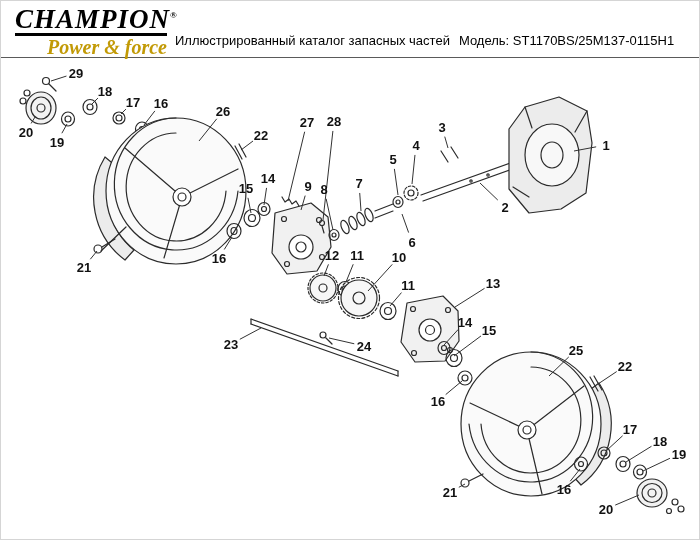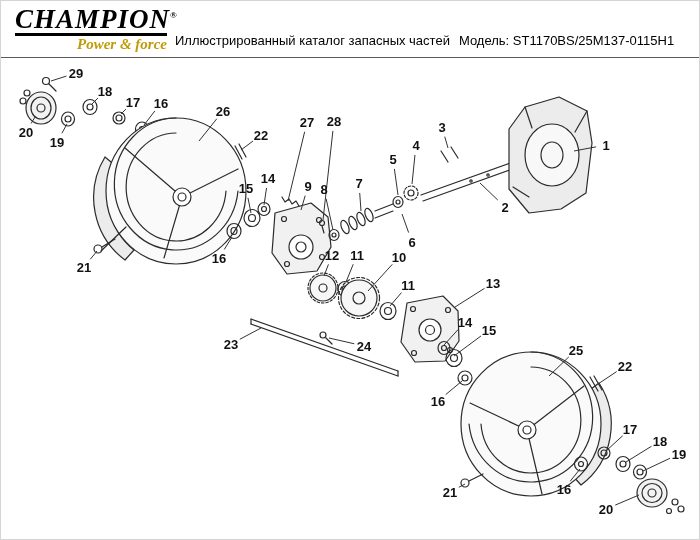--- a/index.html
+++ b/index.html
@@ -23,21 +23,21 @@
     position:absolute;top:5px;left:14px;width:152px;
   }
   .brand{
     font-family:"Liberation Serif",serif;font-weight:700;font-style:italic;
     font-size:27px;letter-spacing:1px;line-height:1;color:#000;
     border-bottom:3px solid #000;padding-bottom:0;white-space:nowrap;
   }
   .brand sup{font-size:9px;font-style:normal;vertical-align:super;}
   .tagline{
     font-family:"Liberation Serif",serif;font-weight:700;font-style:italic;
-    font-size:15px;color:var(--gold);text-align:right;margin-top:1px;line-height:1;
+    font-size:20px;color:var(--gold);text-align:right;margin-top:1px;line-height:1;
   }
   .title-line{
     position:absolute;left:174px;bottom:9px;white-space:nowrap;
     font-size:13px;color:#000;
   }
   .title-line .model{margin-left:9px;}
   
   svg.art{position:absolute;top:0;left:0;z-index:1;}
   .line-art{stroke:var(--ink);fill:none;stroke-width:1.2;stroke-linecap:round;stroke-linejoin:round;}
   .leader{stroke:#333;stroke-width:1;fill:none;}

